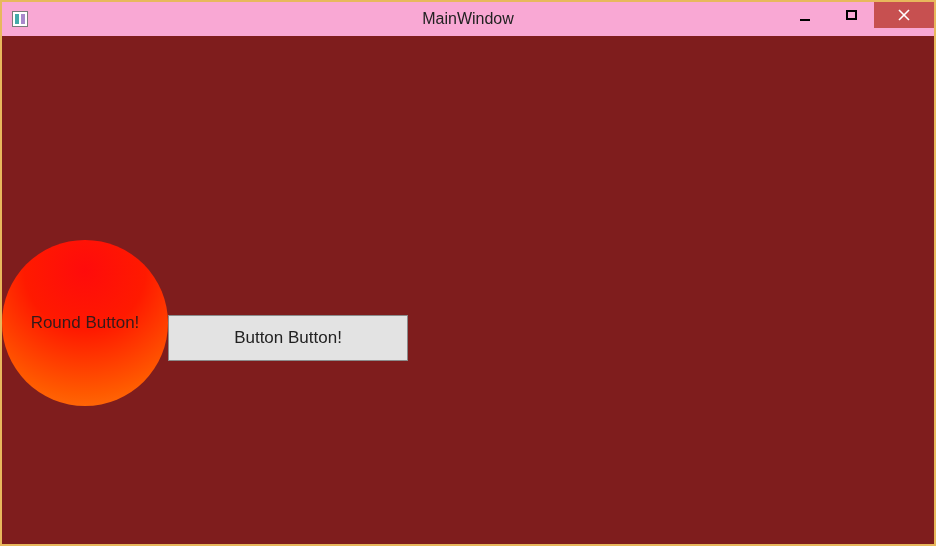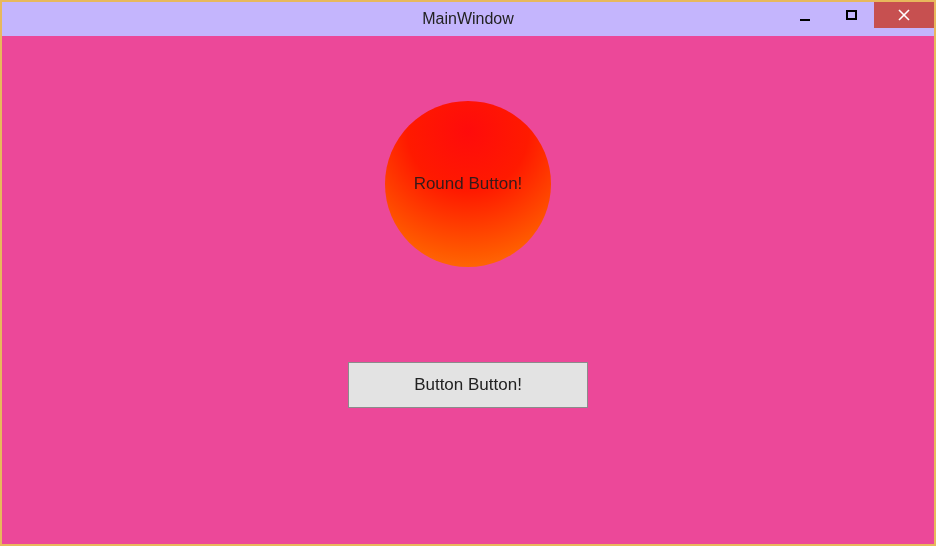--- a/index.html
+++ b/index.html
@@ -12,25 +12,24 @@
     }
     .window {
       width: 936px;
       height: 546px;
       background: #e8b85c;
       padding: 2px;
       position: relative;
     }
     .titlebar {
       height: 34px;
-      background: #c4b5fd;
+      background: #f9a8d4;
       display: flex;
       align-items: center;
       position: relative;
-      justify-content: flex-end;
     }
     .app-icon {
       width: 16px;
       height: 16px;
       margin-left: 10px;
       background: #fff;
       border: 1px solid #7a7a7a;
       position: relative;
     }
     .app-icon::before {
@@ -83,26 +82,26 @@
       width: 11px; height: 10px; border: 2px solid #000; background: transparent;
     }
     .win-btn.close {
       background: #c75050;
       color: #fff;
       width: 60px;
       height: 26px;
     }
     .win-btn.close svg { width: 12px; height: 12px; }
     .client-area {
-      background: #ec4899;
+      background: #7f1d1d;
       width: 100%;
       height: calc(100% - 34px);
       position: relative;
       display: flex;
-      flex-direction: column;
+      flex-direction: row;
       align-items: center;
     }
     .round-button {
       margin-top: 65px;
       width: 166px;
       height: 166px;
       border-radius: 50%;
       background: radial-gradient(circle at 50% 18%, #ff0b0b 0%, #ff1a00 38%, #ff5a00 78%, #ff7a12 100%);
       display: flex;
       align-items: center;

